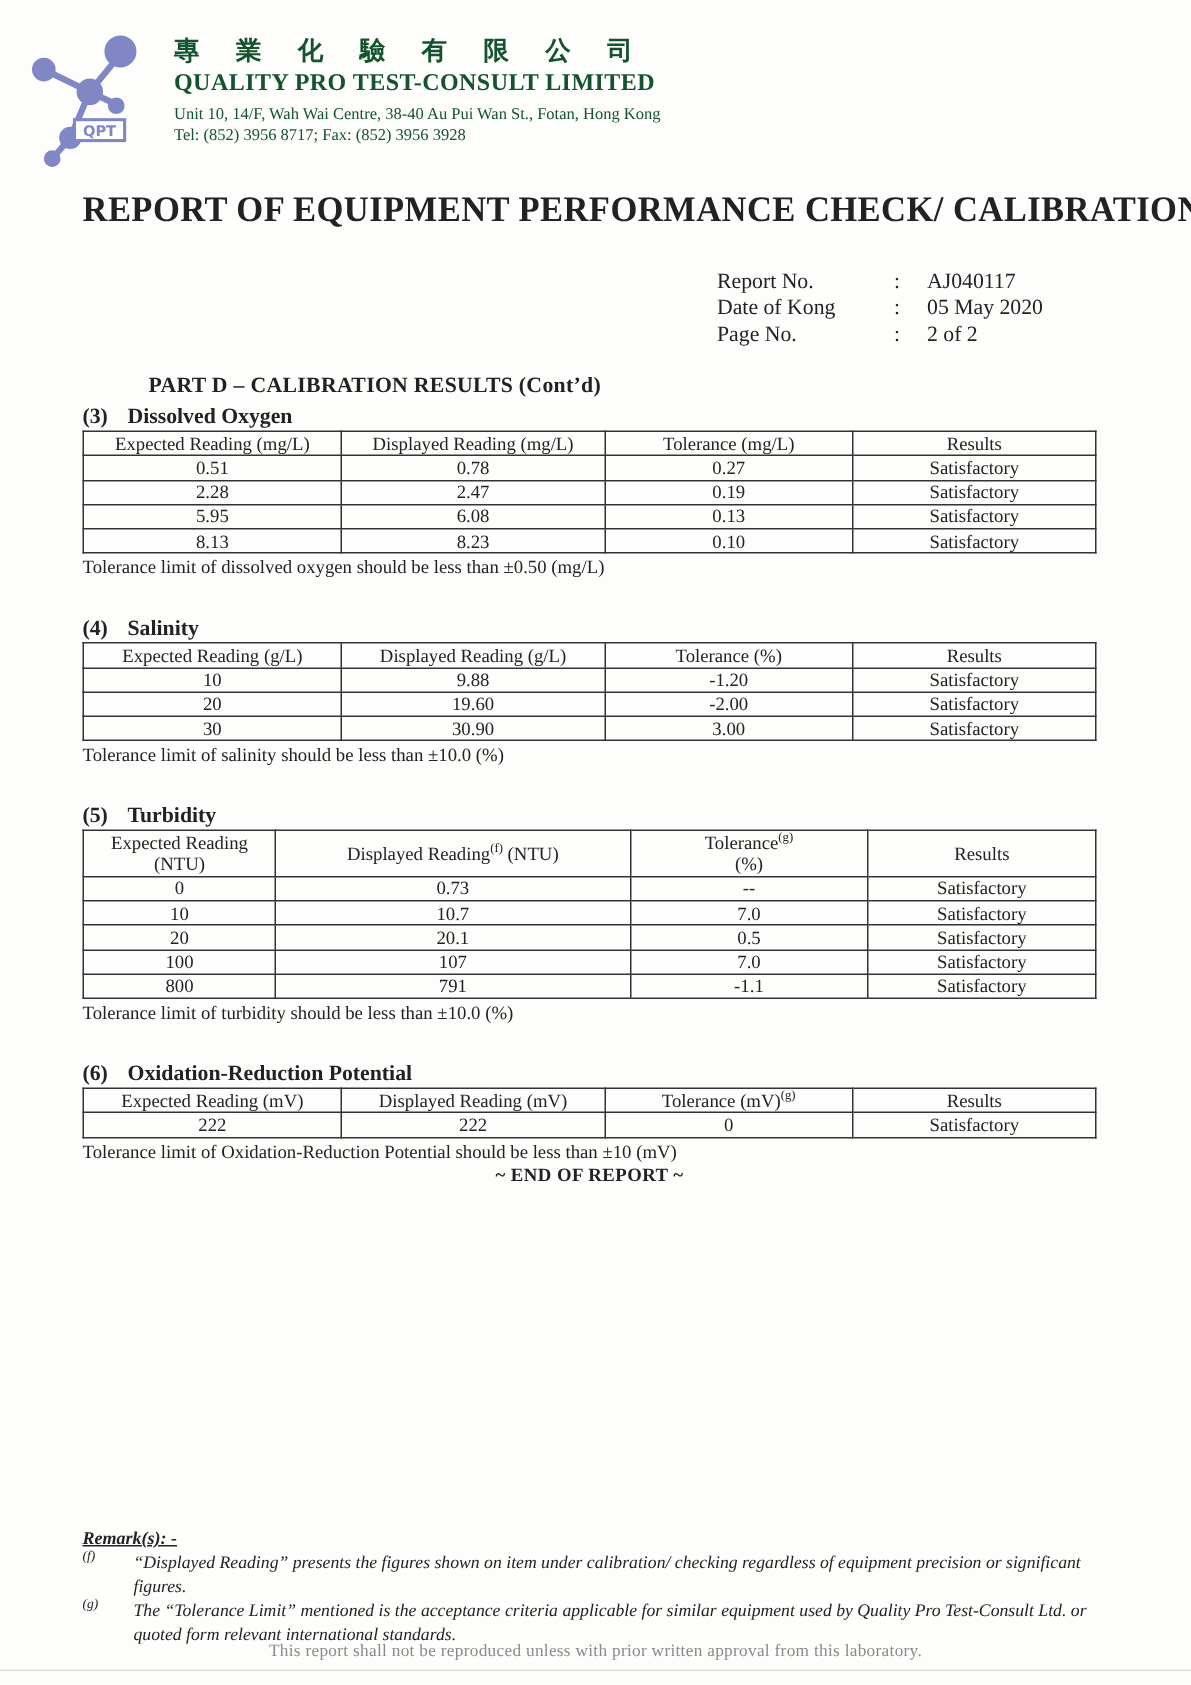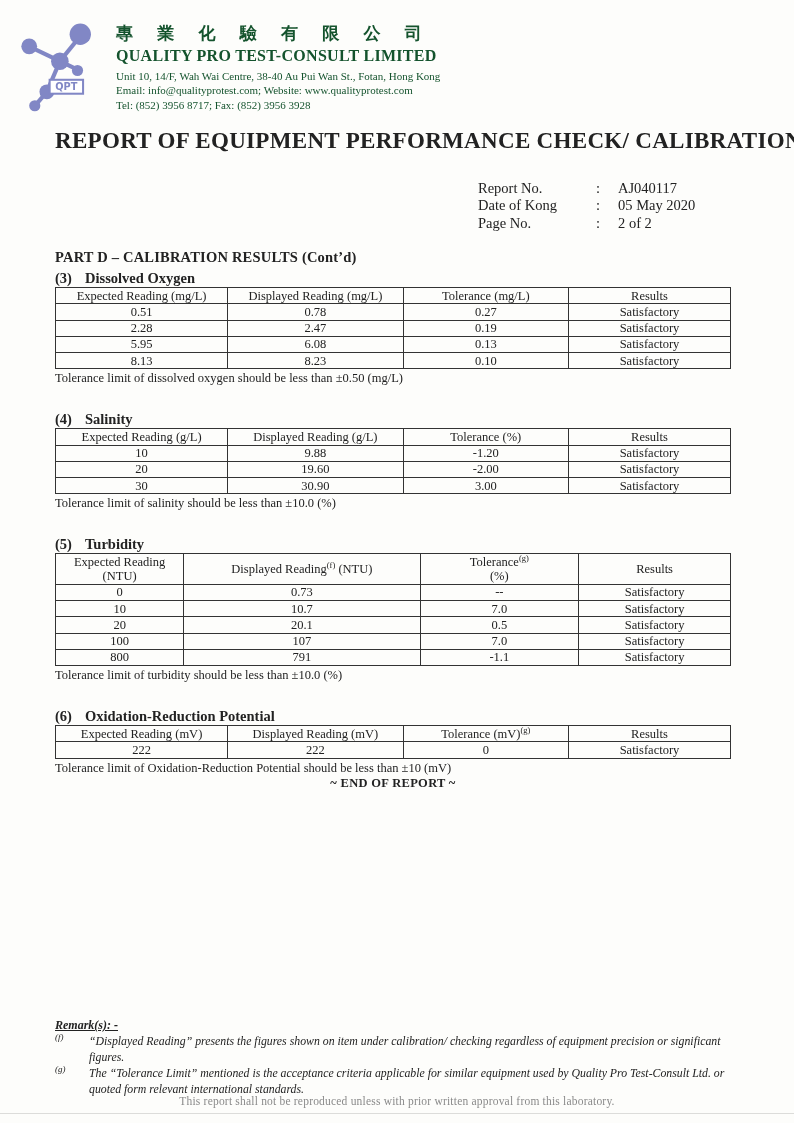--- a/index.html
+++ b/index.html
@@ -23,21 +23,21 @@
     font-size:24px; font-weight:bold; white-space:nowrap;
     transform:scaleX(0.96); transform-origin:left center; letter-spacing:0.3px;
   }
   .report-info { position:absolute; top:180px; left:478px; font-size:14.5px; line-height:1.2; }
   .ri-row { display:flex; }
   .ri-label { width:118px; }
   .ri-colon { width:22px; }
 
   
   .content { position:absolute; top:249px; left:55px; width:676px; }
-  .part-heading { font-size:14.5px; font-weight:bold; letter-spacing:0.2px; }
+  .part-heading { font-size:14.5px; font-weight:bold; letter-spacing:0.2px;margin-left:44px; }
   #sections .section { margin-top:25px; }
   #sections .section:first-child { margin-top:4px; }
   .sec-heading { font-size:14.5px; font-weight:bold; display:flex; }
   .sec-num { width:30px; flex:none; }
   .cal-table {
     width:100%; border-collapse:collapse; 
     font-size:12.5px; table-layout:fixed;
   }
   .cal-table th, .cal-table td {
     border:1px solid #333; text-align:center; font-weight:normal;
@@ -94,21 +94,20 @@
         <circle cx="25" cy="101" r="6"></circle>
       </g>
       <rect x="41" y="73" width="36" height="15" fill="#ffffff" stroke="#8187c5" stroke-width="2.2"></rect>
       <text x="59" y="84.5" text-anchor="middle" font-size="10.5" font-weight="bold" fill="#8187c5" font-family="DejaVu Sans, sans-serif">QPT</text>
     </svg>
     <div class="head-text">
       <div class="company-zh">專 業 化 驗 有 限 公 司</div>
       <div class="company-en">QUALITY PRO TEST-CONSULT LIMITED</div>
       <div class="addr-block">
         <div class="addr-line">Unit 10, 14/F, Wah Wai Centre, 38-40 Au Pui Wan St., Fotan, Hong Kong</div>
-        <div class="addr-line">Email: info@qualityprotest.com; Website: www.qualityprotest.com</div>
         <div class="addr-line">Tel: (852) 3956 8717; Fax: (852) 3956 3928</div>
       </div>
     </div>
   </div>
 
   <div class="report-title">REPORT OF EQUIPMENT PERFORMANCE CHECK/ CALIBRATION</div>
 
   <div class="report-info" id="report-info">
       <div class="ri-row">
         <span class="ri-label">Report No.</span>

